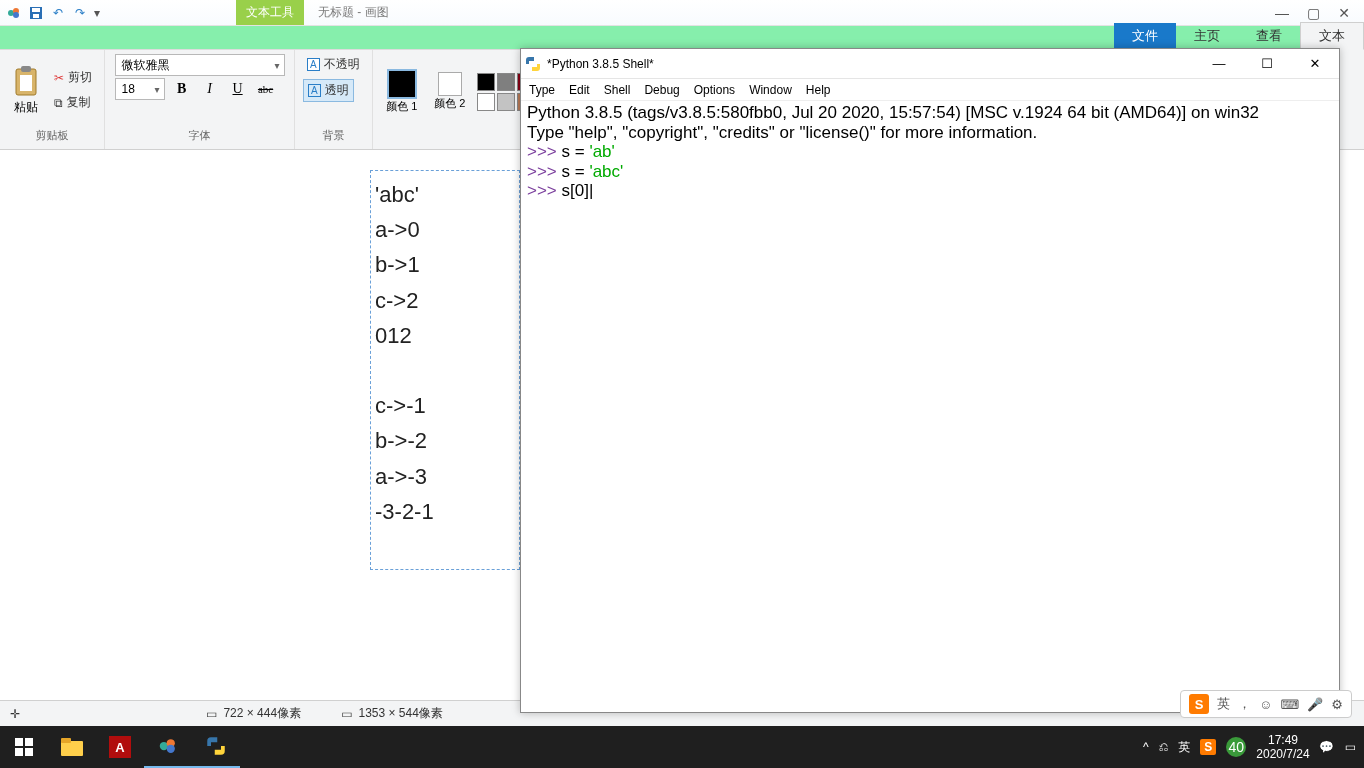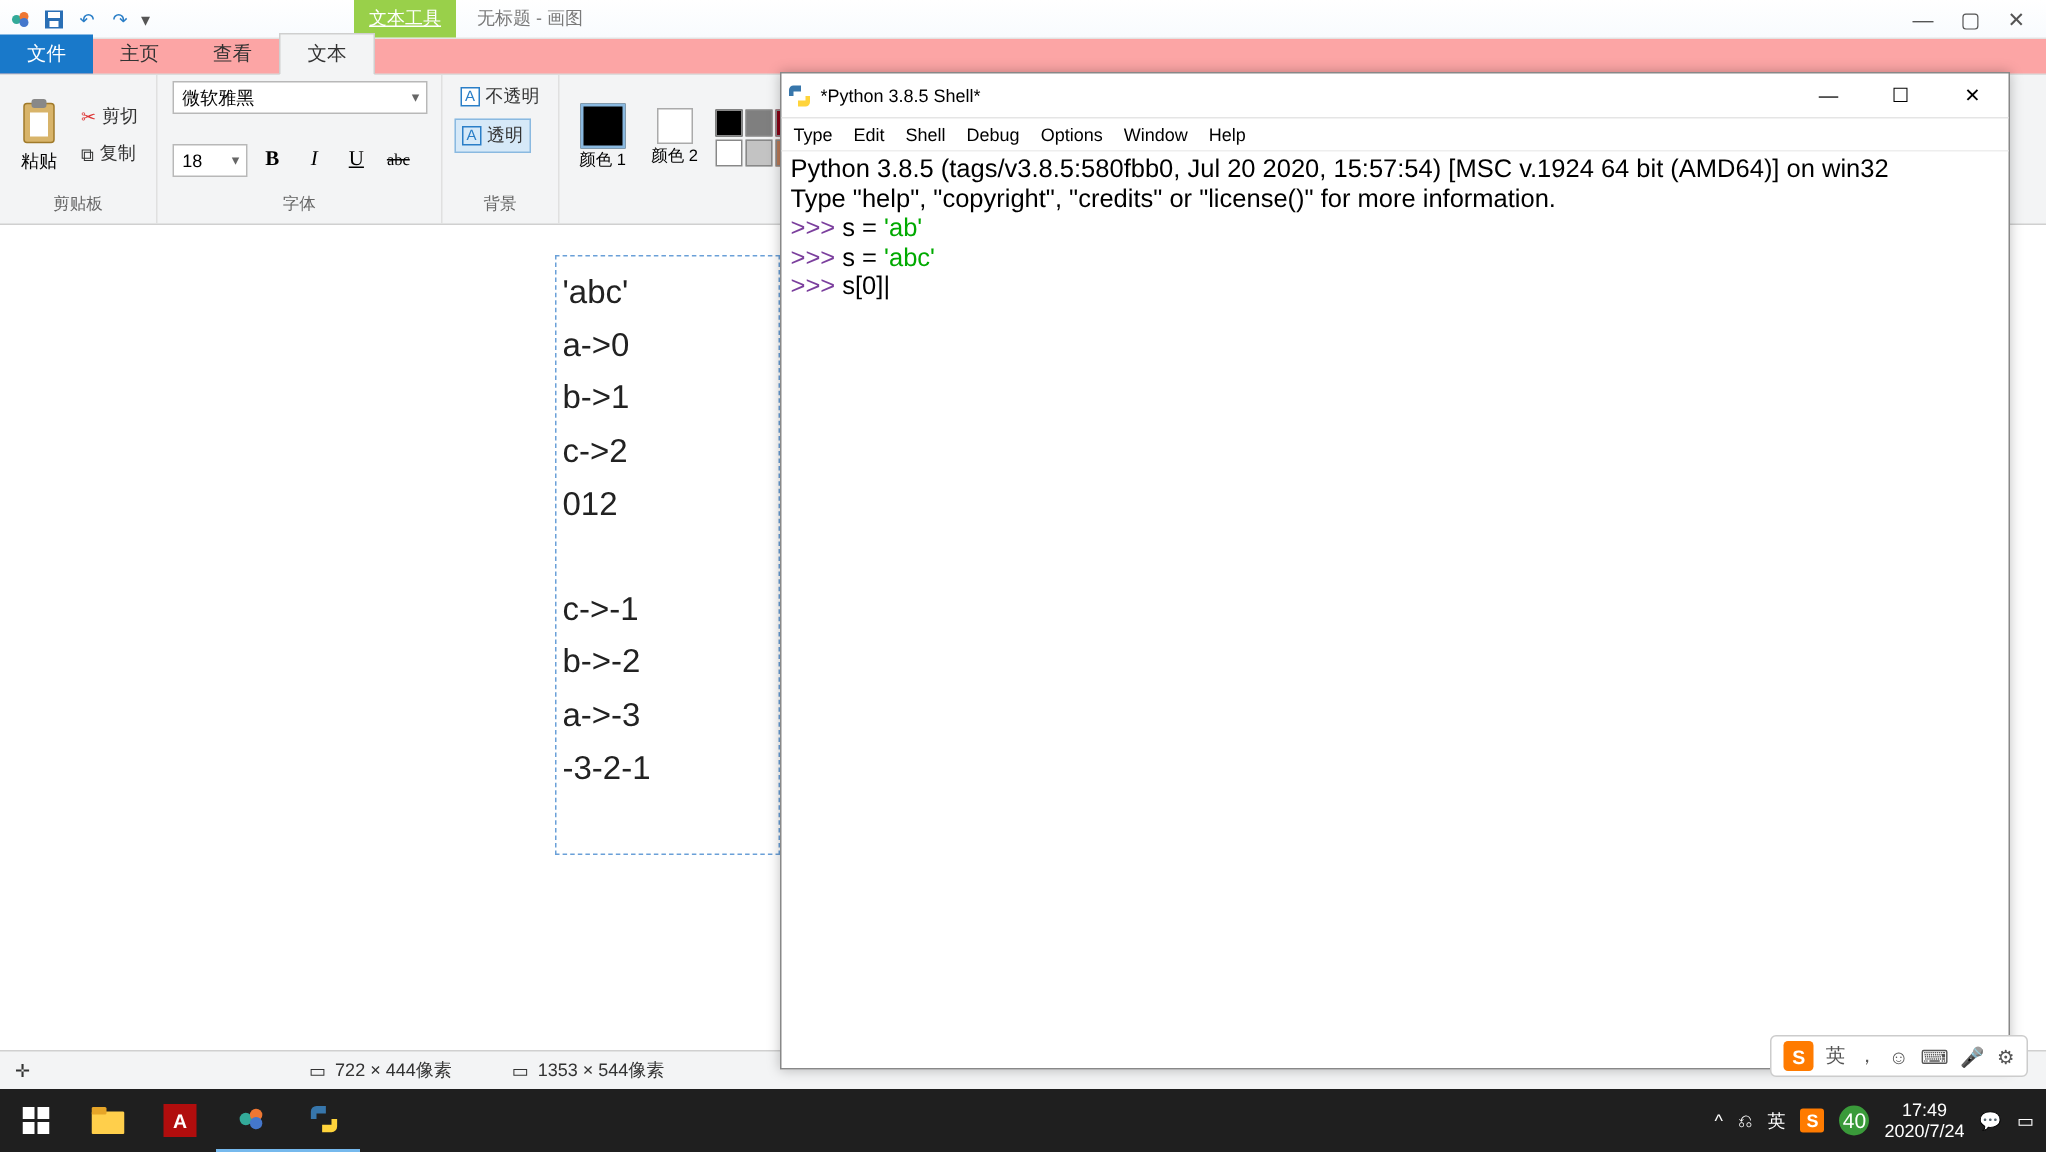--- a/index.html
+++ b/index.html
@@ -5,26 +5,26 @@
 * { margin:0; padding:0; box-sizing:border-box; font-family:"Microsoft YaHei","Segoe UI",sans-serif; }
 body { width:1364px; height:768px; background:#fff; overflow:hidden; position:relative; font-size:12px; }
 
 
 .paint-win { position:absolute; left:0; top:0; width:1364px; height:768px; background:#fff; display:flex; flex-direction:column; }
 
 
 .titlebar { height:26px; background:linear-gradient(#fff,#f8fbfe); display:flex; align-items:center; border-bottom:1px solid #e3e3e3; }
 .qat { display:flex; align-items:center; gap:6px; padding:0 6px; }
 .qat .ico { width:16px; height:16px; display:flex; align-items:center; justify-content:center; }
-.ctx-tab { background:#99d04a; color:#fff; padding:4px 10px; font-size:12px; margin-left:130px;text-decoration:underline; }
+.ctx-tab { background:#99d04a; color:#fff; padding:4px 10px; font-size:12px; margin-left:130px; }
 .doc-title { color:#7a7a7a; margin-left:14px; font-size:12px; }
 .wincontrols { margin-left:auto; display:flex; gap:18px; padding-right:14px; color:#555; font-size:14px; }
 
 
-.ribtabs { height:24px; display:flex; align-items:flex-end; border-bottom:1px solid #dcdcdc; background:#fca5a5; }
+.ribtabs { height:24px; display:flex; align-items:flex-end; border-bottom:1px solid #dcdcdc; background:#86efac;justify-content:flex-end; }
 .tab { padding:4px 18px; font-size:13px; color:#333; cursor:pointer; }
 .tab.file { background:#1979ca; color:#fff; }
 .tab.active { background:#f3f4f5; border:1px solid #cfcfcf; border-bottom:1px solid #f3f4f5; position:relative; top:1px; }
 
 
 .ribbon { height:100px; background:#f3f4f5; border-bottom:1px solid #d0d0d0; display:flex; }
 .group { display:flex; flex-direction:column; align-items:center; border-right:1px solid #e0e0e0; padding:4px 8px; }
 .group-body { flex:1; display:flex; align-items:center; gap:6px; }
 .group-label { font-size:11px; color:#666; padding:2px 0; }
 .iconbtn { display:flex; align-items:center; gap:4px; font-size:12px; color:#333; padding:2px 4px; cursor:pointer; }
@@ -132,21 +132,21 @@
           <div class="iconbtn">
             <span>⧉</span>
             <span>复制</span>
           </div>
         </div>
       </div>
       <div class="group-label">剪贴板</div>
     </div>
 
     <div class="group" style="min-width:190px">
-      <div class="group-body" style="flex-direction:column;align-items:flex-start;gap:20px">
+      <div class="group-body" style="flex-direction:column;align-items:flex-start;gap:2px">
         <div class="sel" style="width:170px">
           <span>微软雅黑</span>
         </div>
         <div style="display:flex;gap:6px;align-items:flex-start">
           <div class="sel" style="width:50px">
             <span>18</span>
           </div>
           <div class="fmt" style="font-weight:bold">B</div>
           <div class="fmt" style="font-style:italic">I</div>
           <div class="fmt" style="text-decoration:underline">U</div>

